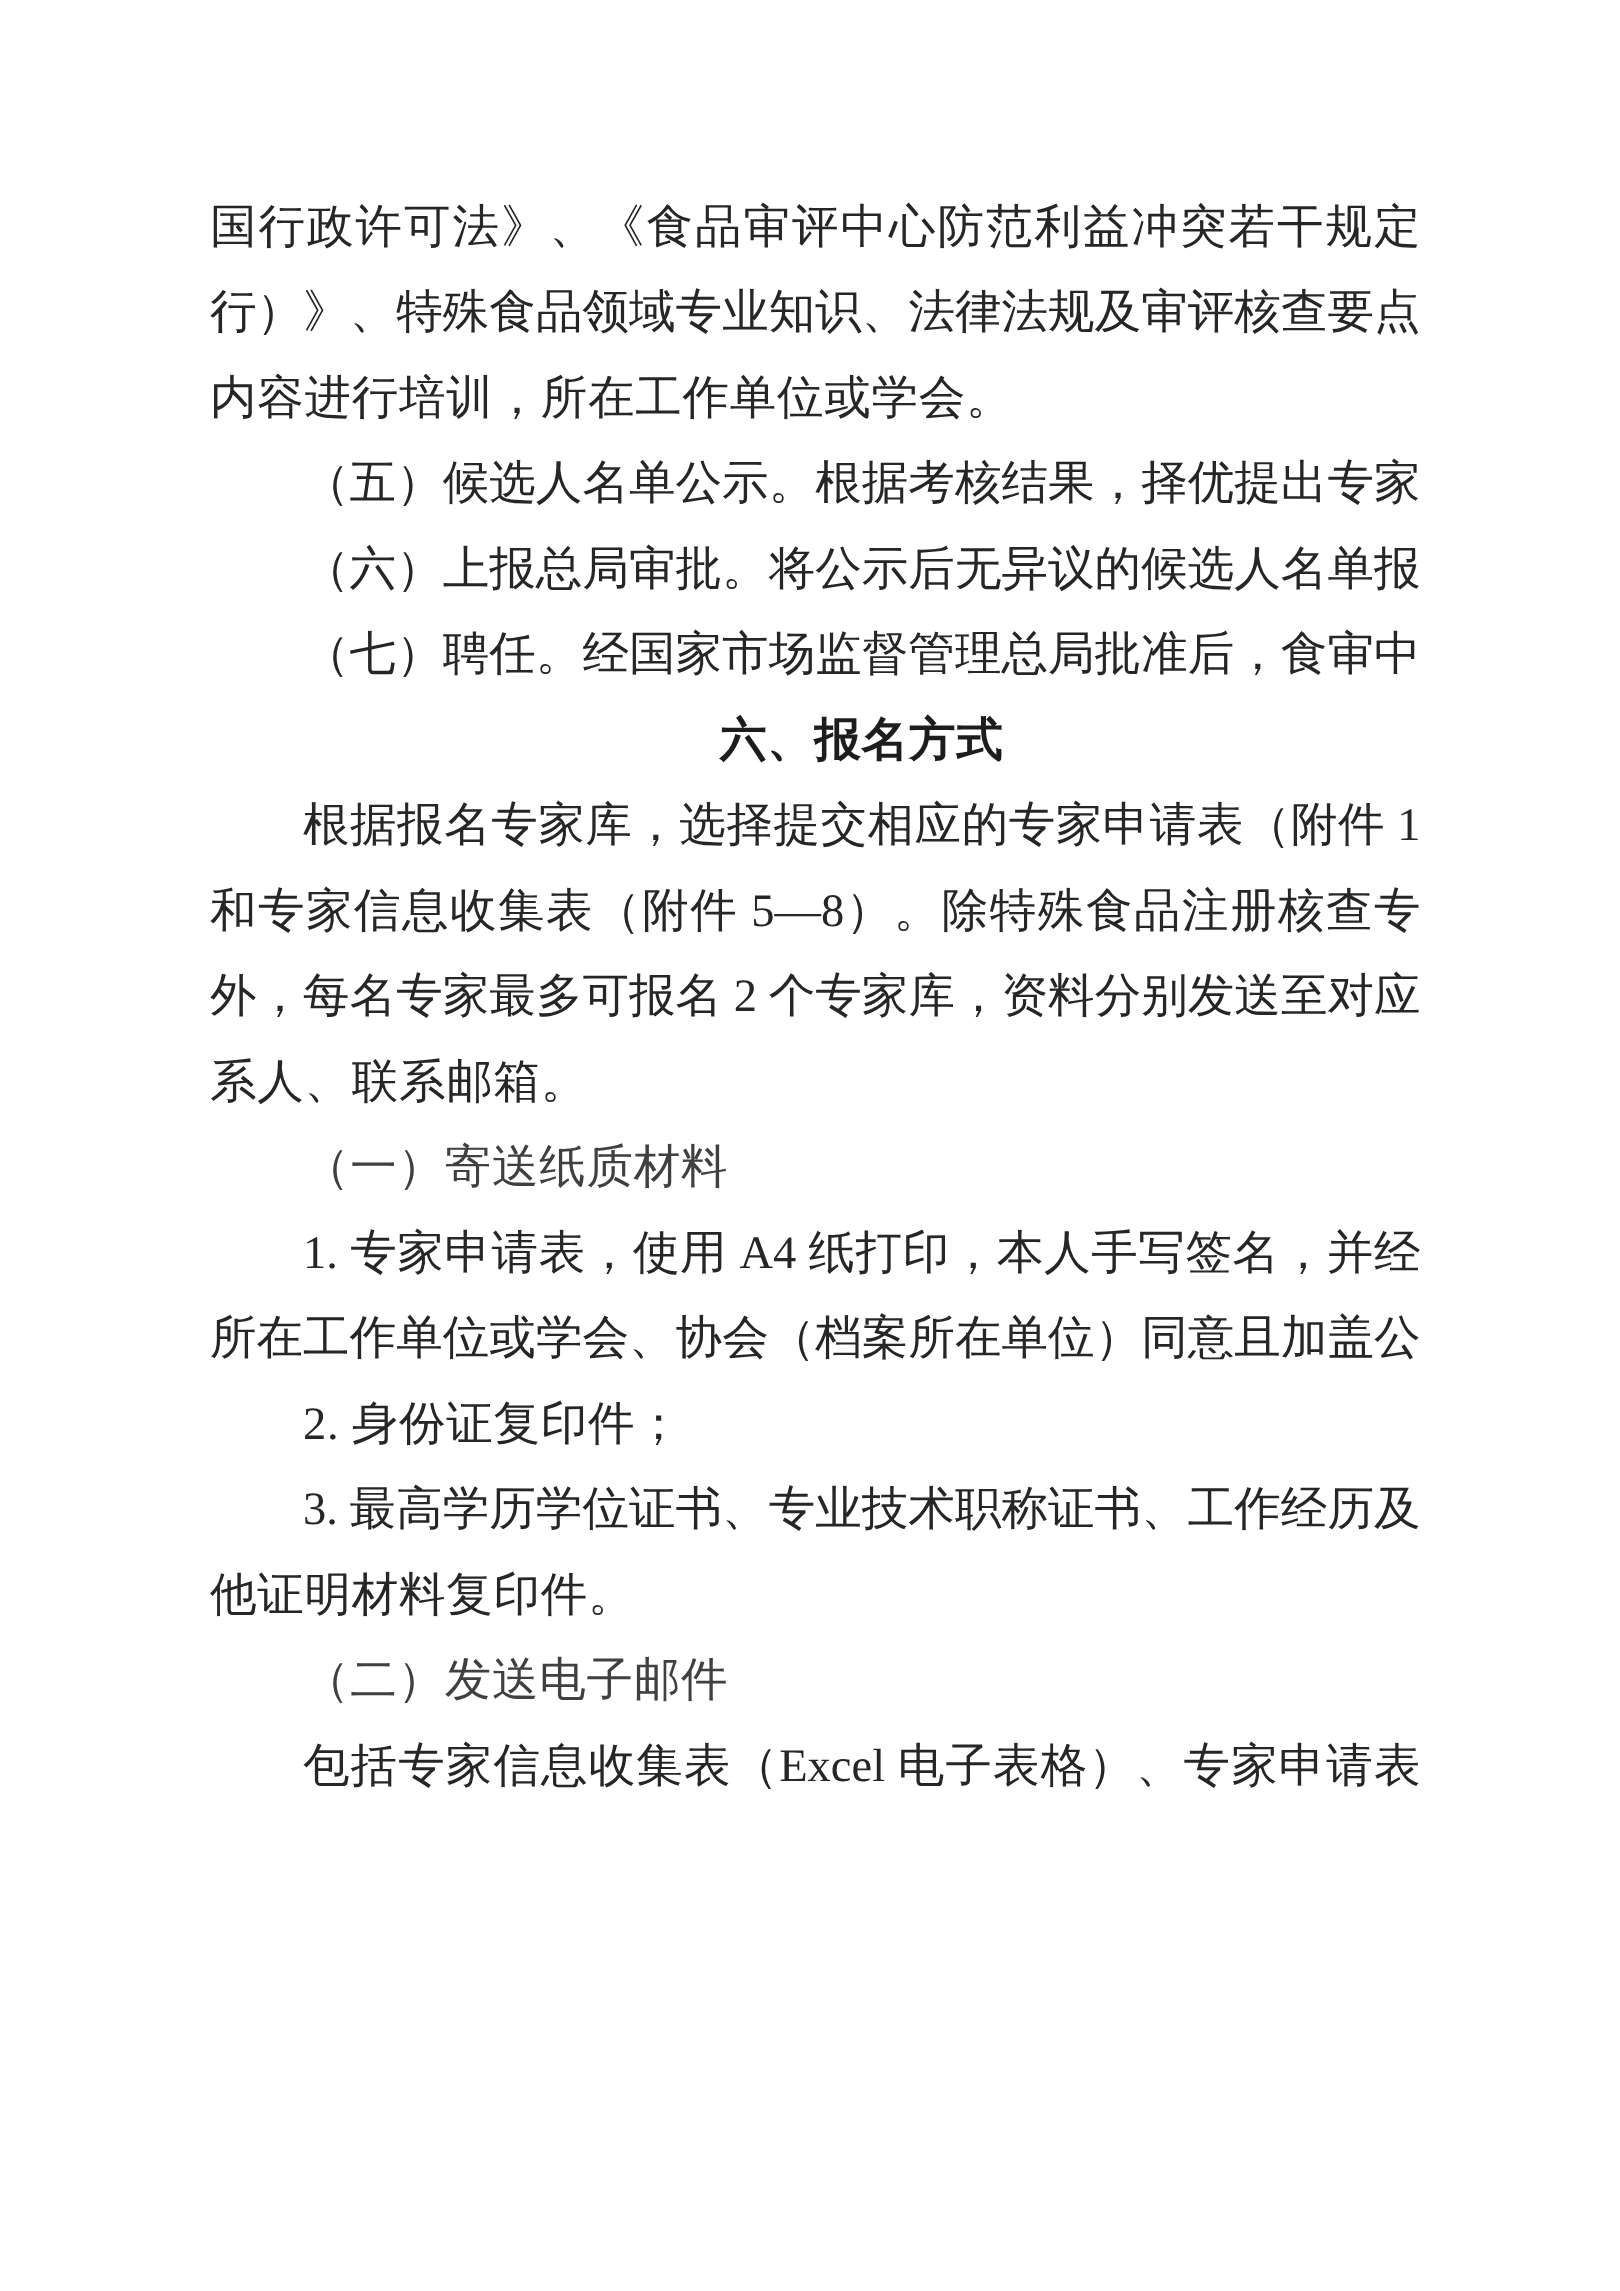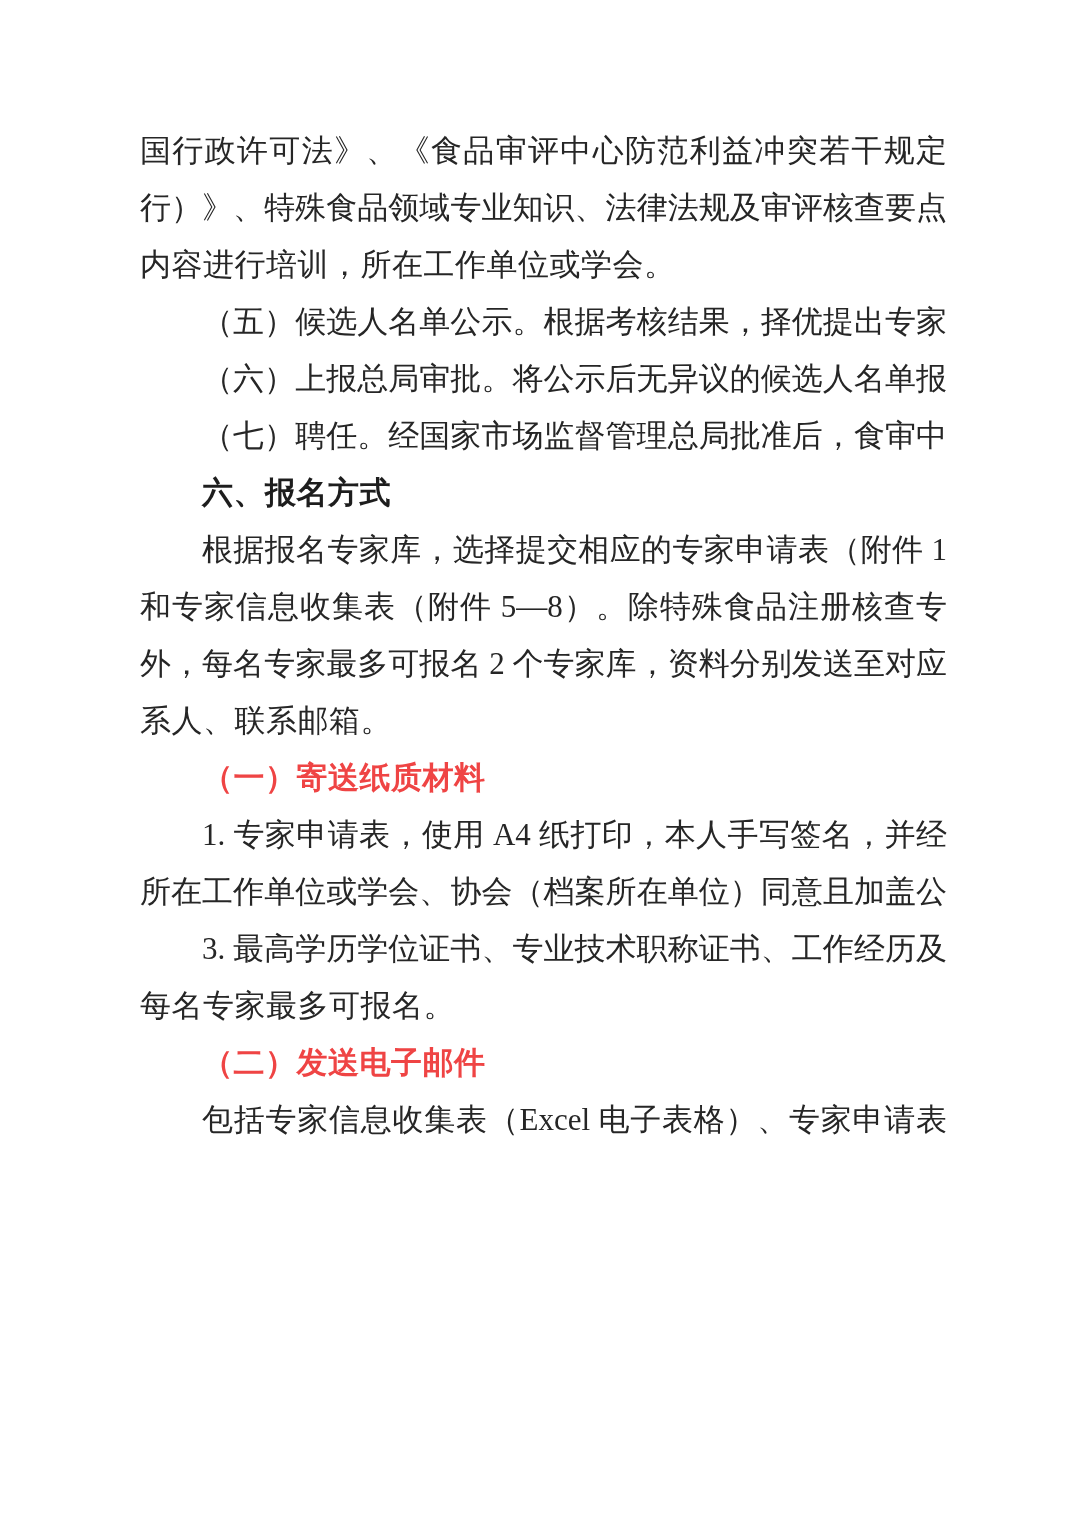--- a/index.html
+++ b/index.html
@@ -36,24 +36,25 @@
     text-align-last: justify;
     letter-spacing: 0;
   }
   .line.indent {
     text-indent: 2em;
   }
   .line.heading {
     font-family: "Liberation Sans", "DejaVu Sans", sans-serif;
     font-weight: bold;
     color: #1d1d1d;
+    text-align: center;
   }
   .line.subheading {
-    font-weight: bold;
-    color: #ef4444;
+    font-weight: normal;
+    color: #404040;
   }
 </style>
 </head>
 <body>
 
 <div class="page">
   <div class="doc-body">
       <div class="line body fill">国行政许可法》、《食品审评中心防范利益冲突若干规定（试</div>
       <div class="line body fill">行）》、特殊食品领域专业知识、法律法规及审评核查要点等</div>
       <div class="line body">内容进行培训，所在工作单位或学会。</div>
@@ -61,18 +62,19 @@
       <div class="line body fill indent">（六）上报总局审批。将公示后无异议的候选人名单报国</div>
       <div class="line body fill indent">（七）聘任。经国家市场监督管理总局批准后，食审中心</div>
       <div class="line heading indent">六、报名方式</div>
       <div class="line body fill indent">根据报名专家库，选择提交相应的专家申请表（附件 1—4）</div>
       <div class="line body fill">和专家信息收集表（附件 5—8）。除特殊食品注册核查专家库</div>
       <div class="line body fill">外，每名专家最多可报名 2 个专家库，资料分别发送至对应联</div>
       <div class="line body">系人、联系邮箱。</div>
       <div class="line subheading indent">（一）寄送纸质材料</div>
       <div class="line body fill indent">1. 专家申请表，使用 A4 纸打印，本人手写签名，并经专家</div>
       <div class="line body fill">所在工作单位或学会、协会（档案所在单位）同意且加盖公章；</div>
+      <div class="line body indent">2. 身份证复印件；</div>
       <div class="line body fill indent">3. 最高学历学位证书、专业技术职称证书、工作经历及其</div>
-      <div class="line body">每名专家最多可报名。</div>
+      <div class="line body">他证明材料复印件。</div>
       <div class="line subheading indent">（二）发送电子邮件</div>
       <div class="line body fill indent">包括专家信息收集表（Excel 电子表格）、专家申请表（签</div>
     </div>
 </div>
 
 </body></html>

